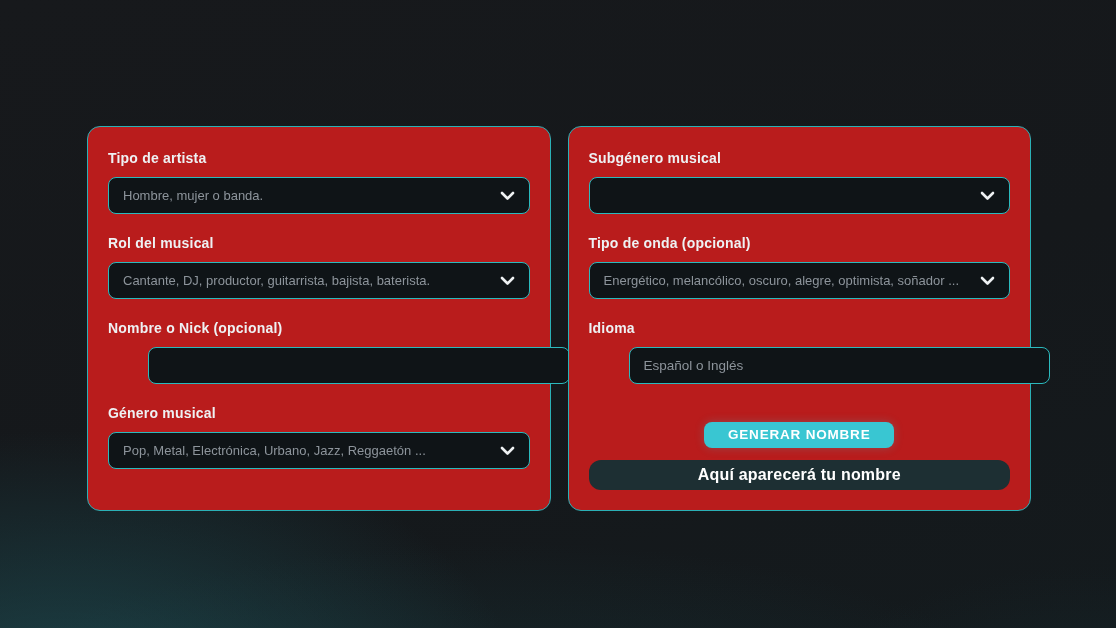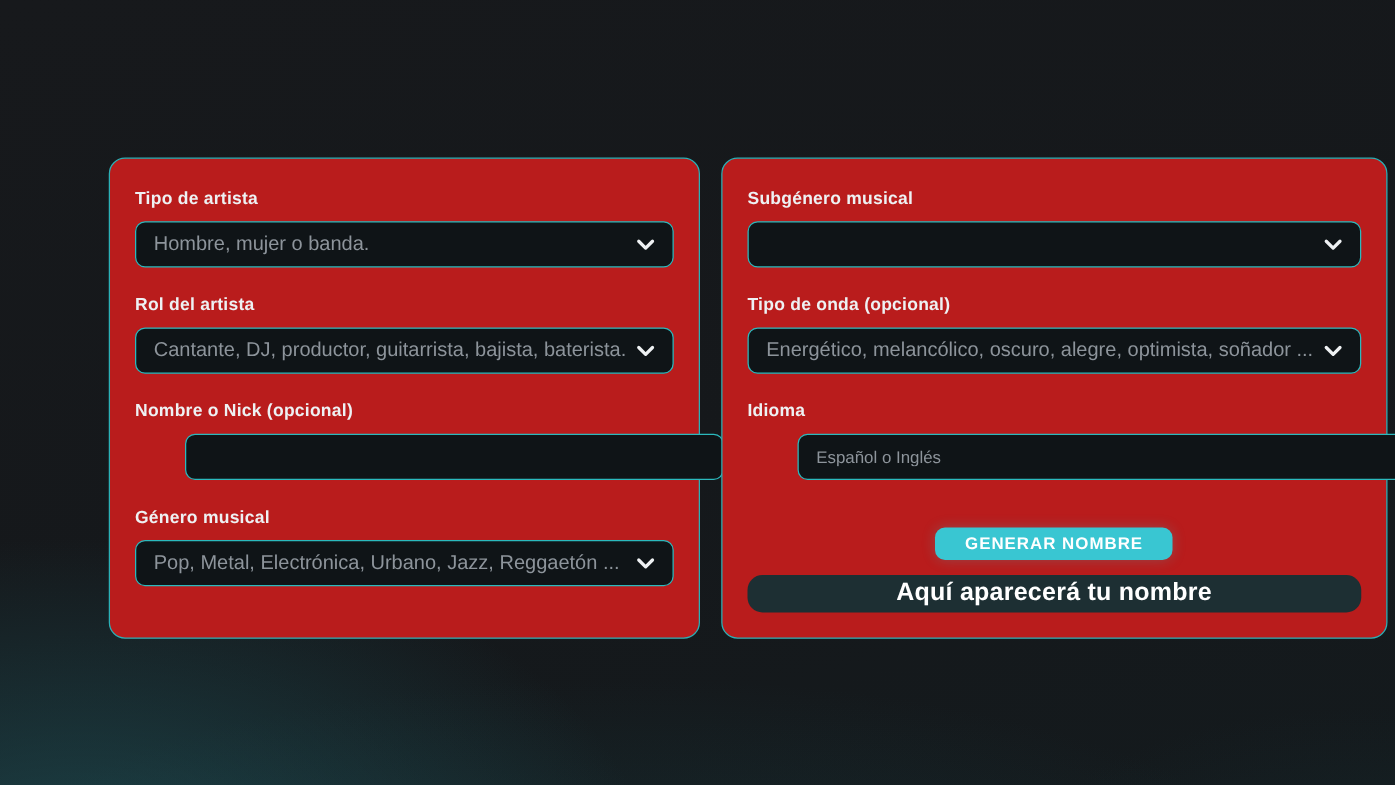--- a/index.html
+++ b/index.html
@@ -59,21 +59,21 @@
     background: #0f1417;
     display: flex;
     align-items: center;
     padding: 0 14px;
     cursor: pointer;
   }
 
   .select-placeholder {
     flex: 1;
     color: #8d949b;
-    font-size: 16px;
+    font-size: 13px;
     white-space: nowrap;
     overflow: hidden;
   }
 
   .chevron { display: flex; align-items: center; margin-left: 8px; }
   .chevron svg { display: block; }
 
   .text-input {
     width: 100%;
     height: 37px;
@@ -107,21 +107,21 @@
   }
 
   .result-box {
     height: 44px;
     background: #1d2f33;
     border-radius: 12px;
     display: flex;
     align-items: center;
     justify-content: center;
     color: #ffffff;
-    font-size: 20px;
+    font-size: 16px;
     font-weight: 700;
     letter-spacing: 0.2px;
   }
 </style>
 </head>
 <body>
 
 <div class="panels">
 
   <section class="panel">
@@ -132,21 +132,21 @@
         <span class="select-placeholder">Hombre, mujer o banda.</span>
         <span class="chevron">
           <svg width="15" height="10" viewBox="0 0 15 10">
               <polyline points="2,2 7.5,7.5 13,2" fill="none" stroke="#eef1f3" stroke-width="2.6" stroke-linecap="round" stroke-linejoin="round"></polyline>
             </svg>
         </span>
       </div>
     </div>
 
     <div class="field">
-      <label class="field-label">Rol del artista</label>
+      <label class="field-label">Rol del musical</label>
       <div class="select-box" role="combobox">
         <span class="select-placeholder">Cantante, DJ, productor, guitarrista, bajista, baterista.</span>
         <span class="chevron">
           <svg width="15" height="10" viewBox="0 0 15 10">
               <polyline points="2,2 7.5,7.5 13,2" fill="none" stroke="#eef1f3" stroke-width="2.6" stroke-linecap="round" stroke-linejoin="round"></polyline>
             </svg>
         </span>
       </div>
     </div>
 

